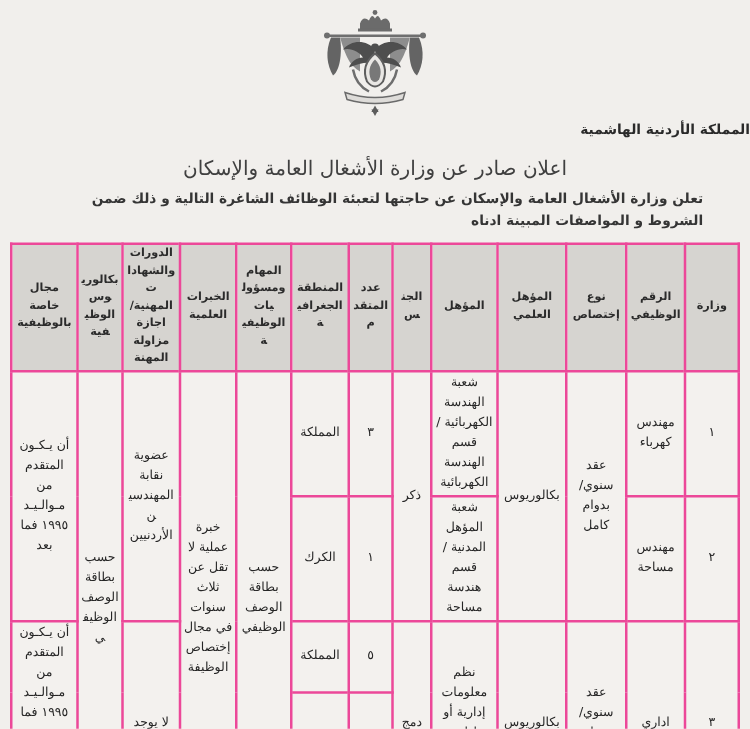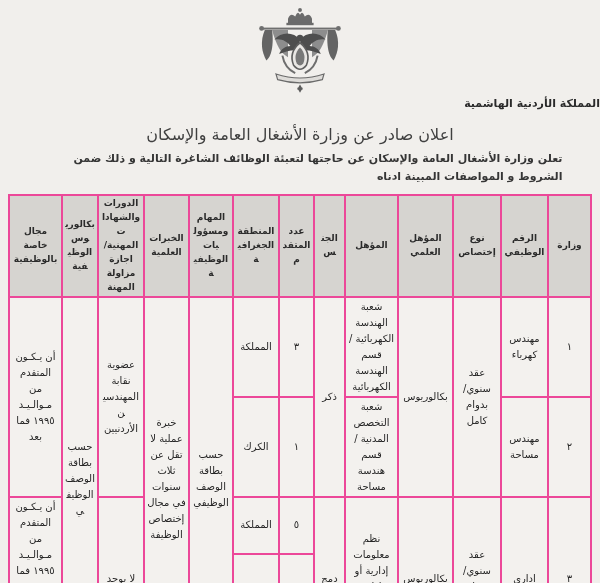--- a/index.html
+++ b/index.html
@@ -123,21 +123,21 @@
       <td>المملكة</td>
       <td rowspan="4">حسب بطاقة الوصف الوظيفي</td>
       <td rowspan="4">خبرة عملية لا تقل عن ثلاث سنوات في مجال إختصاص الوظيفة</td>
       <td rowspan="2">عضوية نقابة المهندسين الأردنيين</td>
       <td rowspan="4">حسب بطاقة الوصف الوظيفي</td>
       <td rowspan="2">أن يـكـون المتقدم من مـوالـيـد ١٩٩٥ فما بعد</td>
     </tr>
     <tr style="height:83px">
       <td>٢</td>
       <td>مهندس مساحة</td>
-      <td>شعبة التخصص المدنية / قسم هندسة مساحة</td>
+      <td>شعبة المؤهل المدنية / قسم هندسة مساحة</td>
       <td>١</td>
       <td>الكرك</td>
     </tr>
     <tr style="height:47px">
       <td rowspan="2">٣</td>
       <td rowspan="2">اداري</td>
       <td rowspan="2">عقد سنوي/بدوام كامل</td>
       <td rowspan="2">بكالوريوس</td>
       <td rowspan="2">نظم معلومات إدارية أو إدارة أعمال أو إدارة عامة</td>
       <td rowspan="2">دمج</td>

